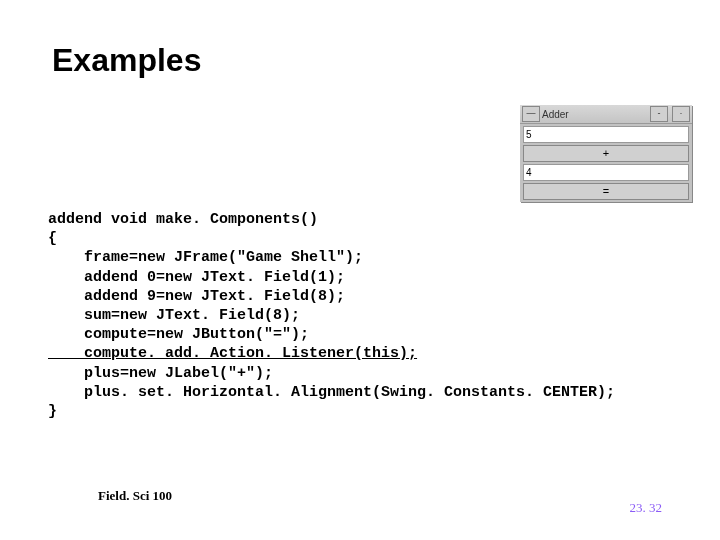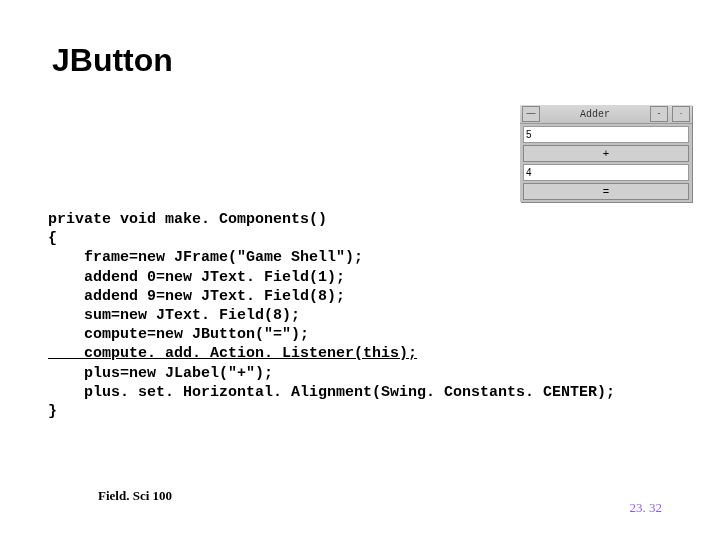--- a/index.html
+++ b/index.html
@@ -55,23 +55,22 @@
     margin: 1px 2px;
     background: #d0d0d0;
     border: 1px solid #888;
     font-size: 9px;
     line-height: 12px;
     text-align: center;
     color: #333;
   }
   .appshot .titlebar .wtitle {
     flex: 1;
-    text-align: center;
     color: #333;
-    font-family: Liberation Mono, monospace;
+    font-family: Liberation Sans, sans-serif;
   }
   .appshot .field {
     background: #fff;
     border: 1px solid #999;
     margin: 2px 3px;
     height: 15px;
     font-size: 10px;
     padding: 0 2px;
     line-height: 15px;
     color: #000;
@@ -118,37 +117,37 @@
     font-family: "Times New Roman", Times, serif;
     font-size: 13px;
     color: #8b5cf6;
   }
 </style>
 </head>
 <body>
 
 <div class="slide">
 
-  <div class="title">JButton</div>
+  <div class="title">Examples</div>
 
 
   <div class="appshot">
     <div class="titlebar">
       <div class="sysbtn">—</div>
       <div class="wtitle">Adder</div>
       <div class="sysbtn">-</div>
       <div class="sysbtn">·</div>
     </div>
     <div class="field">5</div>
     <div class="btn">+</div>
     <div class="field">4</div>
     <div class="btn">=</div>
   </div>
 
-  <div class="code"><span>private void make. Components()</span>
+  <div class="code"><span>addend void make. Components()</span>
 <span>{</span>
 <span>    frame=new JFrame("Game Shell");</span>
 <span>    addend 0=new JText. Field(1);</span>
 <span>    addend 9=new JText. Field(8);</span>
 <span>    sum=new JText. Field(8);</span>
 <span>    compute=new JButton("=");</span>
 <span class="ul">    compute. add. Action. Listener(this);</span>
 <span>    plus=new JLabel("+");</span>
 <span>    plus. set. Horizontal. Alignment(Swing. Constants. CENTER);</span>
 <span>}</span></div>

